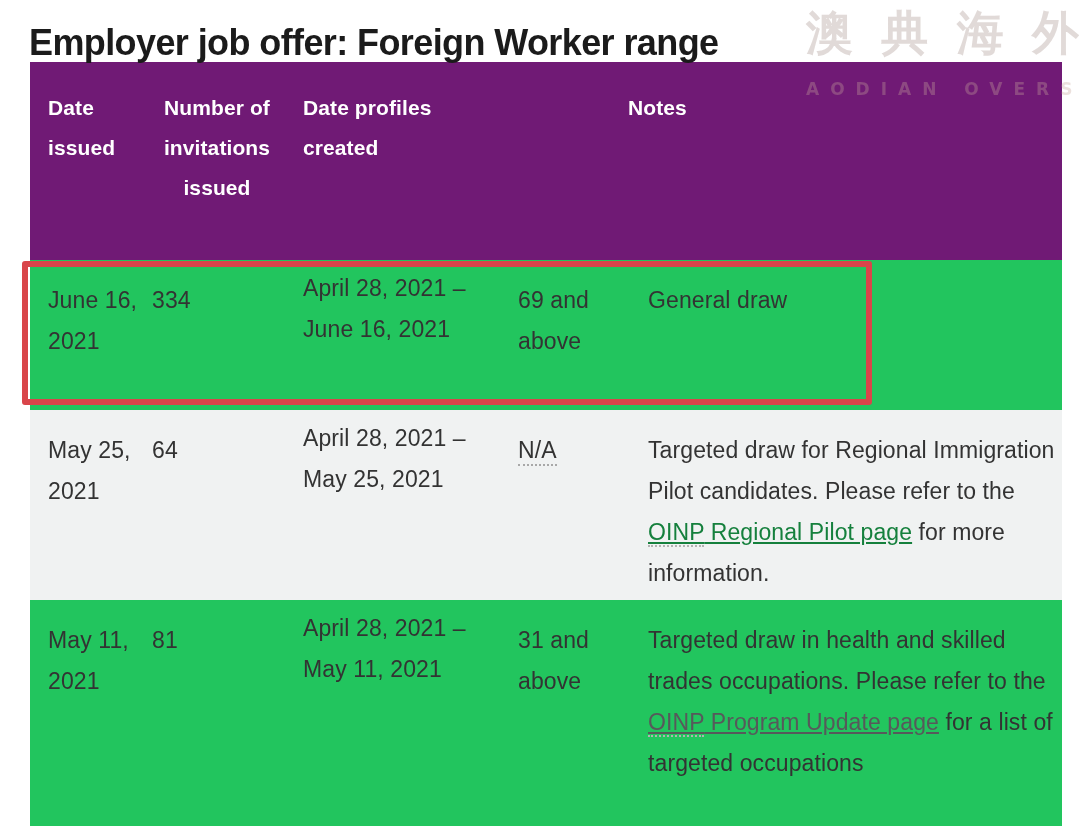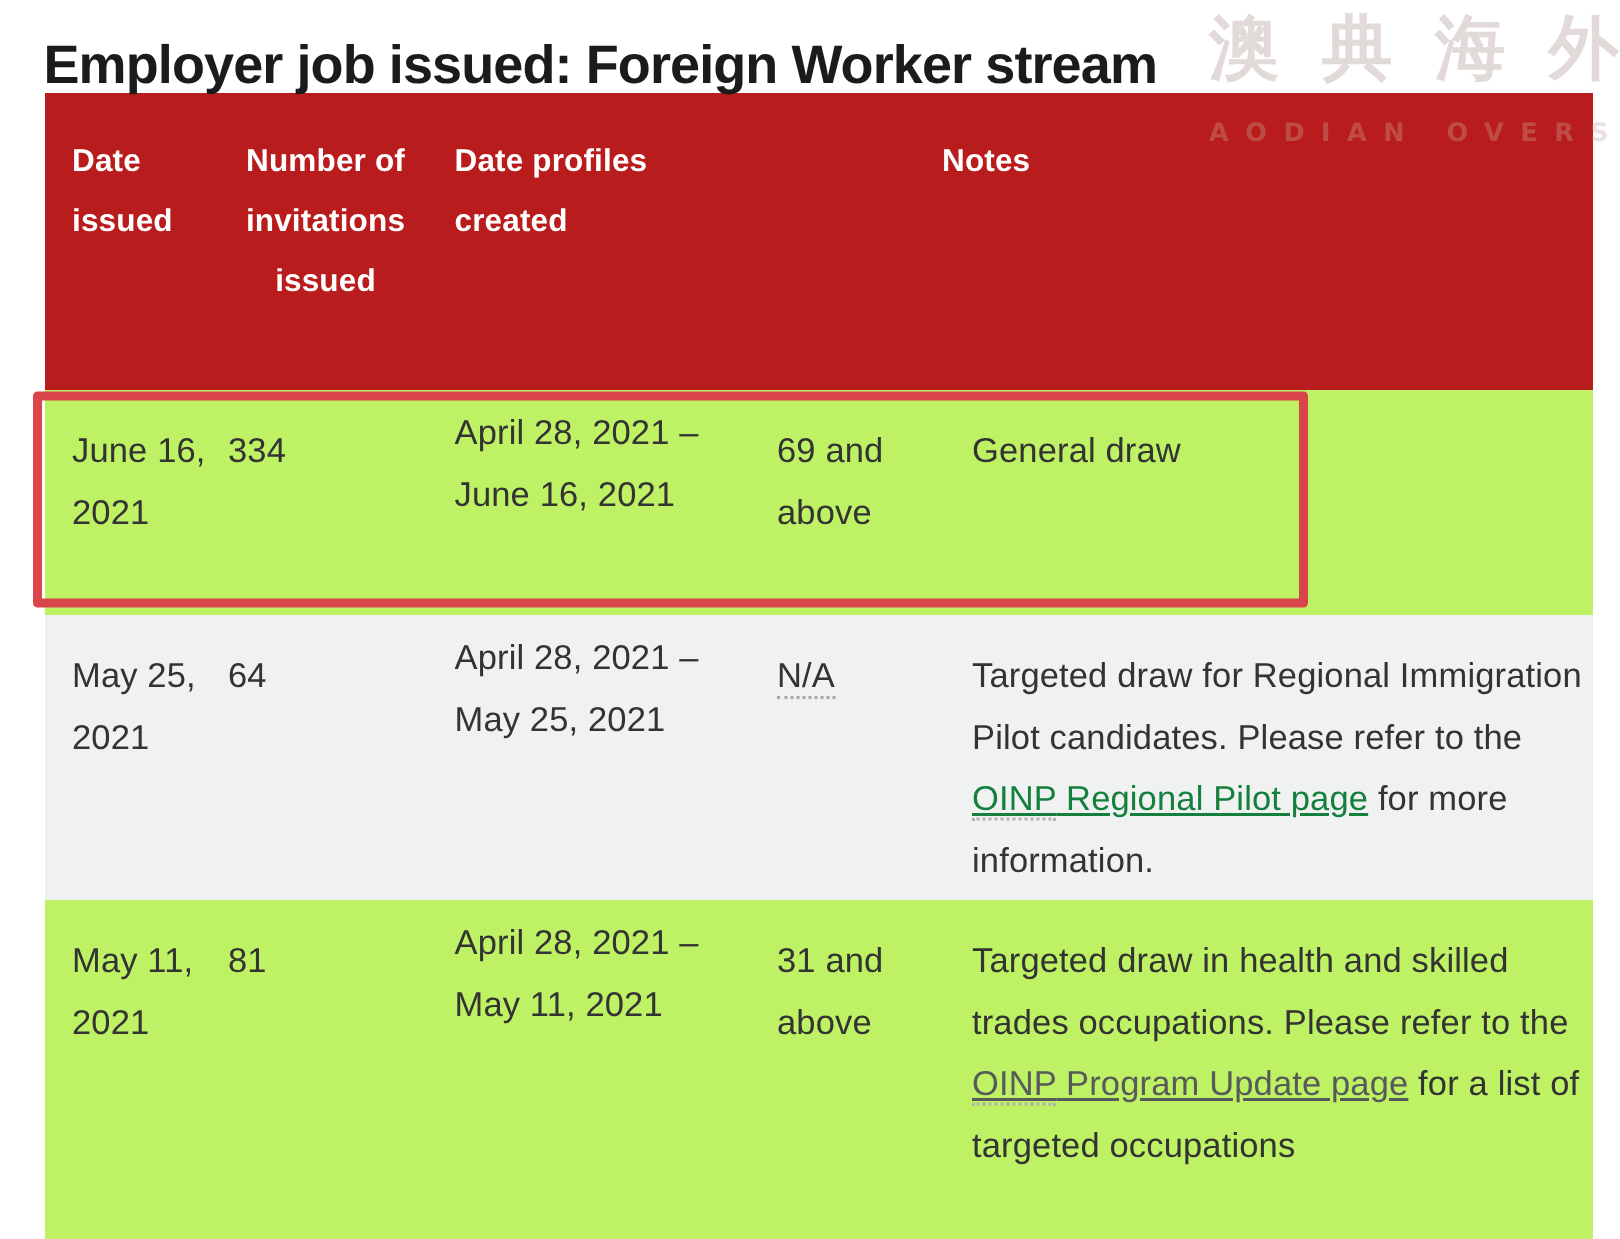--- a/index.html
+++ b/index.html
@@ -58,21 +58,21 @@
 
   
   #draw-table {
     position: absolute;
     left: 30px;
     top: 62px;
     width: 1032px;
   }
 
   .thead {
-    background: #b91c1c;
+    background: #701a75;
     width: 1032px;
     height: 198px;
     position: relative;
   }
   .th {
     position: absolute;
     top: 26px;
     color: #ffffff;
     font-size: 21px;
     font-weight: 700;
@@ -81,21 +81,21 @@
   }
   .th-date     { left: 18px;  width: 95px; }
   .th-number   { left: 122px; width: 130px; text-align: center; }
   .th-profiles { left: 273px; width: 200px; }
   .th-score    { left: 488px; width: 90px; }
   .th-notes    { left: 598px; width: 260px; }
 
   .trow {
     position: relative;
     width: 1032px;
-    background: #bef264;
+    background: #22c55e;
   }
   .trow.shaded { background: #f0f2f2; }
 
   .row-1 { height: 150px; }
   .row-2 { height: 190px; }
   .row-3 { height: 226px; }
 
   .td {
     position: absolute;
     color: #333333;
@@ -138,21 +138,21 @@
   }
 </style>
 </head>
 <body>
 
 <div id="watermark">
   <span>澳 典 海 外</span>
   <span class="wm-sub">AODIAN OVERSEAS</span>
 </div>
 
-<h1 id="page-title">Employer job issued: Foreign Worker stream</h1>
+<h1 id="page-title">Employer job offer: Foreign Worker range</h1>
 
 <div id="draw-table">
 
   <div class="thead">
     <div class="th th-date">Date issued</div>
     <div class="th th-number">Number of invitations issued</div>
     <div class="th th-profiles">Date profiles created</div>
     <div class="th th-notes">Notes</div>
   </div>
 

